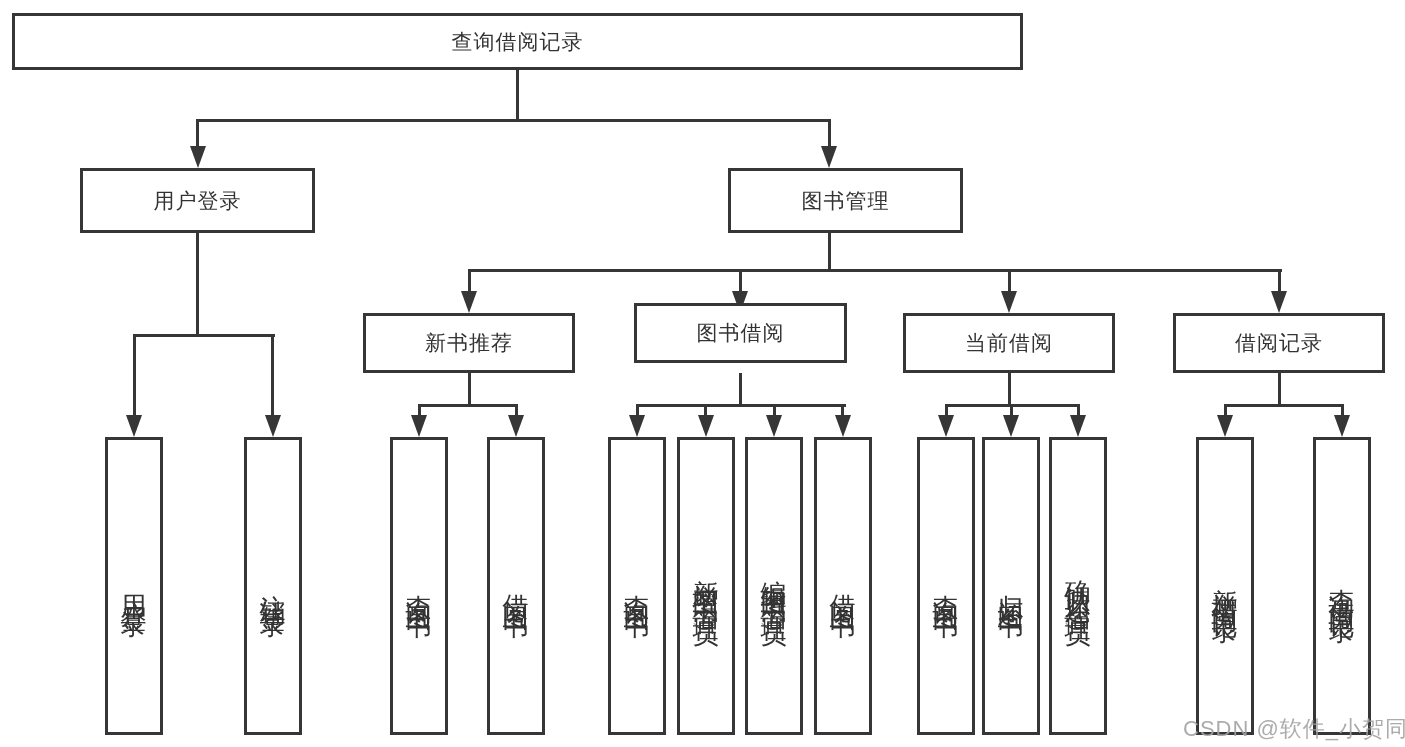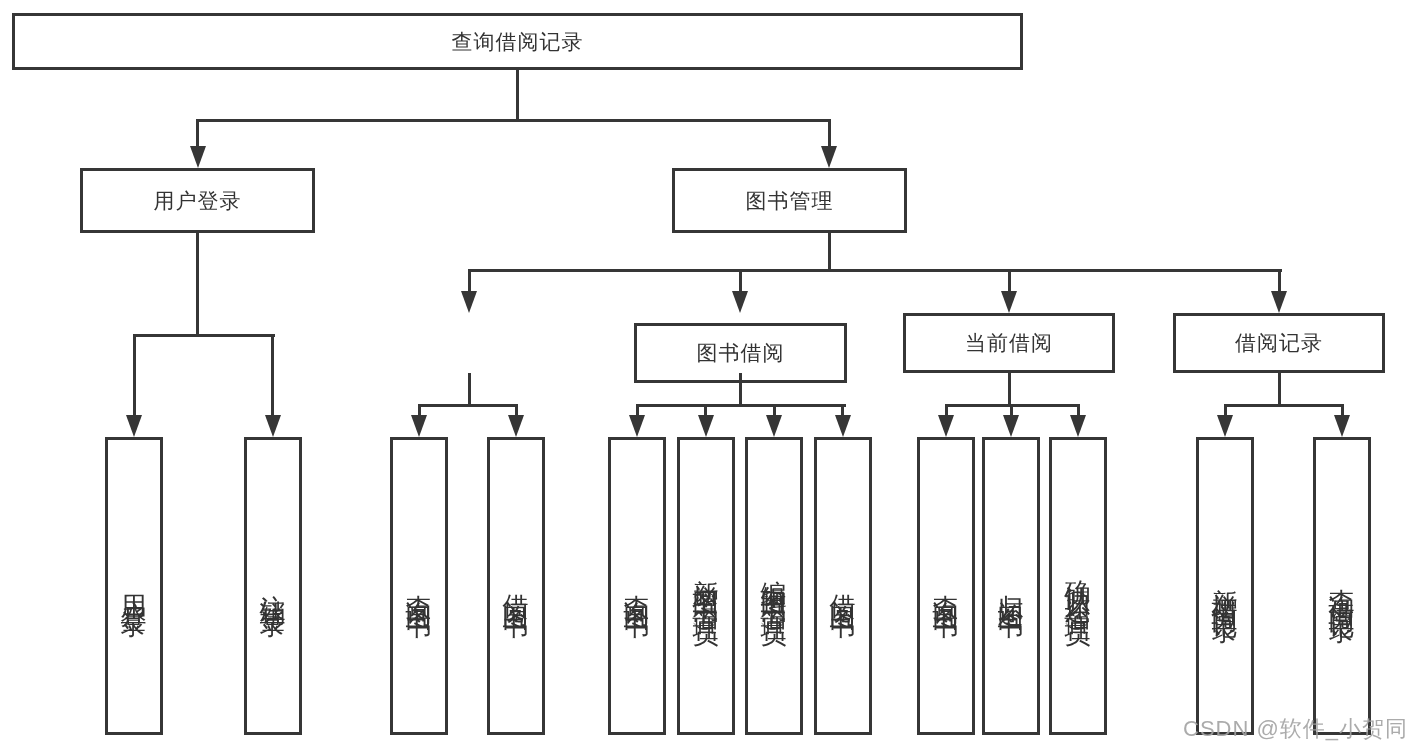--- a/index.html
+++ b/index.html
@@ -41,21 +41,21 @@
   <div class="vl" style="left:516px;top:70px;height:51px;"></div>
   <div class="hl" style="left:196px;top:119px;width:634px;"></div>
   <div class="vl" style="left:196px;top:119px;height:28px;"></div>
   <div class="arr" style="left:190px;top:146px;"></div>
   <div class="vl" style="left:828px;top:119px;height:28px;"></div>
   <div class="arr" style="left:821px;top:146px;"></div>
 
   <div class="node" style="left:80px;top:168px;width:235px;height:65px;">
     <span>用户登录</span>
   </div>
-  <div class="node" style="left:672px;top:168px;width:235px;height:65px;">
+  <div class="node" style="left:728px;top:168px;width:235px;height:65px;">
     <span>图书管理</span>
   </div>
 
   <div class="vl" style="left:196px;top:233px;height:104px;"></div>
   <div class="hl" style="left:133px;top:334px;width:142px;"></div>
   <div class="vl" style="left:133px;top:334px;height:82px;"></div>
   <div class="arr" style="left:126px;top:415px;"></div>
   <div class="vl" style="left:271px;top:334px;height:82px;"></div>
   <div class="arr" style="left:265px;top:415px;"></div>
 
@@ -63,21 +63,24 @@
   <div class="hl" style="left:468px;top:269px;width:814px;"></div>
   <div class="vl" style="left:468px;top:269px;height:24px;"></div>
   <div class="arr" style="left:461px;top:291px;"></div>
   <div class="vl" style="left:739px;top:269px;height:24px;"></div>
   <div class="arr" style="left:732px;top:291px;"></div>
   <div class="vl" style="left:1008px;top:269px;height:24px;"></div>
   <div class="arr" style="left:1001px;top:291px;"></div>
   <div class="vl" style="left:1278px;top:269px;height:24px;"></div>
   <div class="arr" style="left:1271px;top:291px;"></div>
 
-  <div class="node" style="left:634px;top:323px;width:213px;height:60px;">
+  <div class="node" style="left:363px;top:313px;width:212px;height:60px;">
+    <span>新书推荐</span>
+  </div>
+  <div class="node" style="left:634px;top:303px;width:213px;height:60px;">
     <span>图书借阅</span>
   </div>
   <div class="node" style="left:1173px;top:313px;width:212px;height:60px;">
     <span>借阅记录</span>
   </div>
   <div class="node" style="left:903px;top:313px;width:212px;height:60px;">
     <span>当前借阅</span>
   </div>
 
   <div class="vl" style="left:468px;top:373px;height:34px;"></div>

